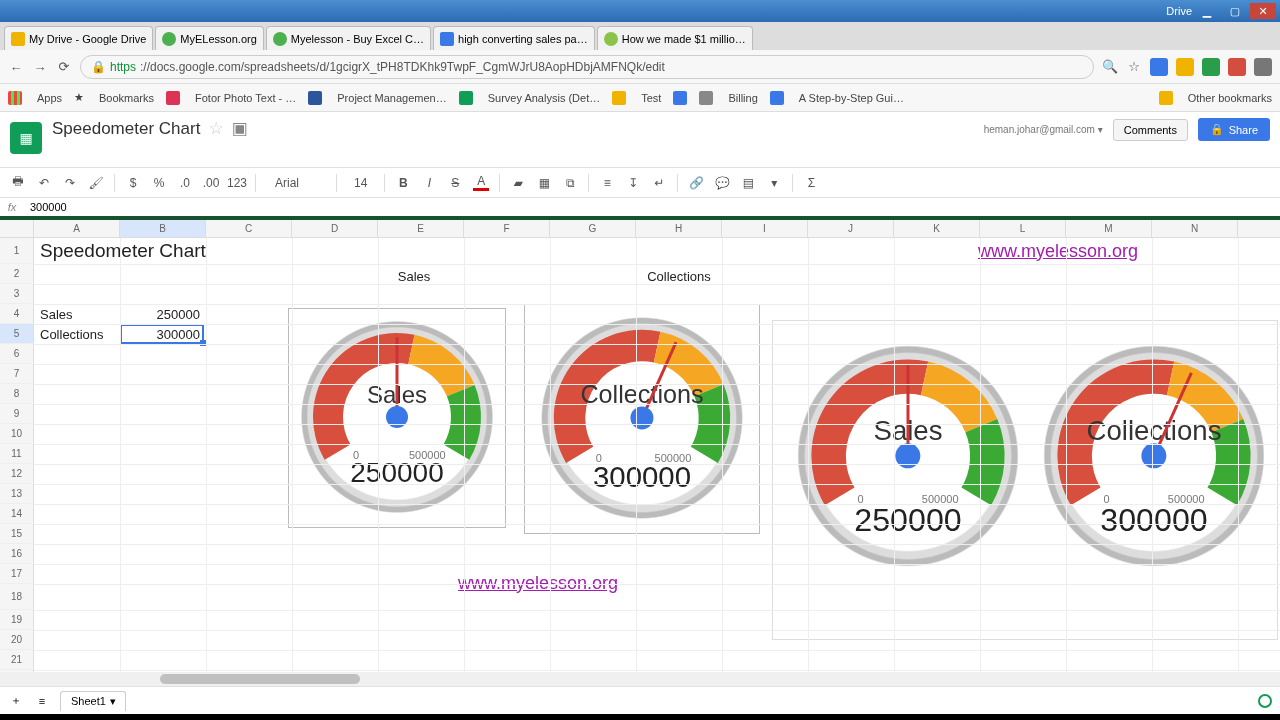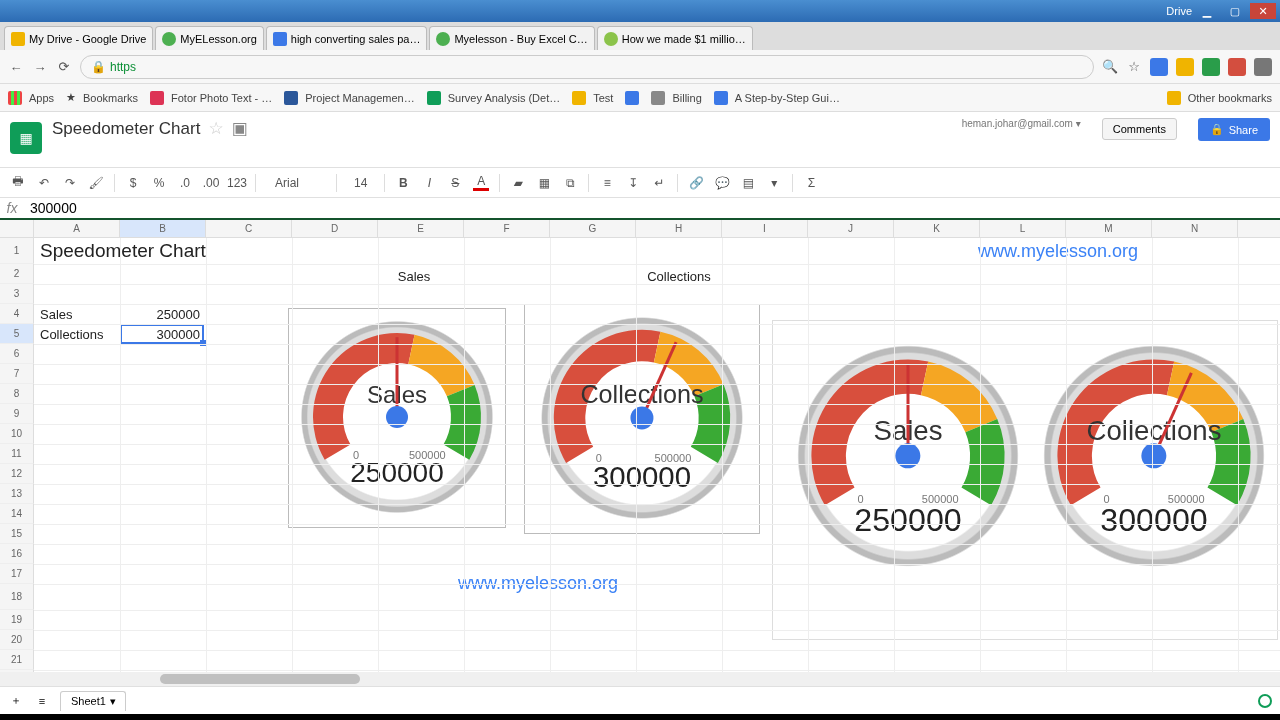--- a/index.html
+++ b/index.html
@@ -13,43 +13,43 @@
   .tab { height:24px; background:#f2f2f2; border:1px solid #bbb; border-bottom:none; border-radius:4px 4px 0 0; padding:3px 6px; margin-right:2px; font-size:11px; display:flex; align-items:center; gap:4px; max-width:180px; white-space:nowrap; overflow:hidden;}
   .tab .icon{width:14px;height:14px;flex:0 0 auto;}
   .tab.active{background:#fff;}
   .addr-bar { height: 34px; background:#f7f7f7; border-bottom:1px solid #ddd; display:flex; align-items:center; padding:0 8px; gap:8px; font-size:13px; color:#555;}
   .addr-bar .url{flex:1; border:1px solid #ccc; border-radius:14px; padding:4px 10px; font-size:12px; display:flex; align-items:center; gap:4px;}
   .addr-bar .url .lock{color:#0a8f35;font-weight:bold;}
   .addr-icons{display:flex;gap:8px;}
   .addr-icons .ai{width:18px;height:18px;border-radius:3px;}
   .ai.blue{background:#3b78e7;} .ai.gold{background:#f0b400;} .ai.green{background:#2a9d4a;} .ai.red{background:#d34e3f;} .ai.grey{background:#777;}
   .bookmarks-bar { height:28px; background:#f7f7f7; border-bottom:1px solid #ddd; display:flex; align-items:center; padding:0 8px; gap:12px; font-size:11px; color:#444;}
-  .bm{display:flex;align-items:center;gap:7px;}
+  .bm{display:flex;align-items:center;gap:15px;}
   .bm-ico{width:14px;height:14px;border-radius:2px;}
   .bm-other{margin-left:auto;}
 
   
   .gs-header{height:56px;border-bottom:1px solid #e0e0e0; display:flex; align-items:flex-start; padding:6px 10px; gap:10px;}
   .gs-logo{width:32px;height:32px;background:#0f9d58;display:flex;align-items:center;justify-content:center;color:#fff;font-size:14px;border-radius:4px;margin-top:4px;}
   .gs-title-area{display:flex;flex-direction:column;gap:2px;}
   .gs-title-row{display:flex;align-items:center;gap:8px;font-size:17px;color:#333;}
   .gs-star{color:#ccc;}
   .gs-folder{color:#888;}
   .gs-menu{display:flex;gap:14px;font-size:12px;color:#555;}
-  .gs-right{margin-left:auto;display:flex;align-items:flex-start;gap:21px;}
+  .gs-right{margin-left:auto;display:flex;align-items:center;gap:10px;}
   .gs-email{font-size:10px;color:#777;}
   .gs-comments{border:1px solid #ccc;border-radius:3px;padding:4px 10px;font-size:11px;background:#f5f5f5;}
   .gs-share{background:#3b78e7;color:#fff;border-radius:3px;padding:5px 12px;font-size:11px;display:flex;gap:5px;align-items:center;}
   
   .gs-toolbar{height:30px;border-bottom:1px solid #e0e0e0; display:flex; align-items:center; padding:0 10px; gap:10px; font-size:12px;color:#555;}
   .tb-sep{width:1px;height:18px;background:#ddd;}
   .tb-ico{width:16px;height:16px;display:inline-flex;align-items:center;justify-content:center;}
   .tb-font{border:1px solid transparent;padding:2px 8px;min-width:60px;}
   .tb-size{border:1px solid transparent;padding:2px 6px;}
-  .formula-bar{height:22px;border-bottom:2px solid #14532d;display:flex;align-items:center;font-size:14px;}
+  .formula-bar{height:22px;border-bottom:4px solid #14532d;display:flex;align-items:center;font-size:11px;}
   .fx{width:24px;text-align:center;color:#888;font-style:italic;}
   .formula-val{padding:0 6px;}
 
   
   .grid-area{position:relative; height:452px; overflow:hidden; background:#fff;}
   .col-headers{display:flex;height:18px;background:#f5f5f5;border-bottom:1px solid #ddd;font-size:10px;color:#666;}
   .corner{width:34px;border-right:1px solid #ddd;}
   .ch{border-right:1px solid #ddd;text-align:center;line-height:18px;}
   .ch.A{width:86px;} .ch.B{width:86px;} .ch.C,.ch.D,.ch.E,.ch.F,.ch.G,.ch.H,.ch.I,.ch.J,.ch.K,.ch.L,.ch.M,.ch.N{width:86px;}
   .ch.sel{background:#d8e6fb;}
@@ -59,21 +59,21 @@
   .rh.tall{height:26px;line-height:26px;}
   .rh.sel{background:#d8e6fb;}
   .cells{position:relative;flex:1;}
   .hgrid-line{position:absolute;left:0;right:0;border-top:1px solid #eee;}
   .vgrid-line{position:absolute;top:0;bottom:0;border-left:1px solid #eee;}
   .cell{position:absolute;font-size:13px;color:#222;display:flex;align-items:center;padding:0 4px;}
   .cell.r{justify-content:flex-end;}
   .cell.big{font-size:19px;}
   .active-cell{position:absolute;border:2px solid #3b78e7;}
   .active-cell::after{content:"";position:absolute;width:6px;height:6px;background:#3b78e7;right:-4px;bottom:-4px;}
-  .link{color:#3b82f6;}
+  .link{color:#a21caf;text-decoration:underline;}
 
   
   .chart-box{position:absolute;border:1px solid #bbb;background:#fff;}
   .gauge{position:relative;border-radius:50%;background:radial-gradient(circle,#fff 0 58%,#ddd 59% 63%,#bbb 64% 67%,#fff 68% 100%);}
   .gauge svg{position:absolute;inset:0;}
   .g-label{position:absolute;width:100%;text-align:center;font-size:22px;color:#333;}
   .g-value{position:absolute;width:100%;text-align:center;font-size:26px;color:#222;}
   .g-min,.g-max{position:absolute;font-size:11px;color:#777;}
   .hub{position:absolute;width:22px;height:22px;background:#3b78e7;border-radius:50%;left:50%;top:50%;transform:translate(-50%,-50%);}
   .needle{position:absolute;width:3px;background:#c33;left:50%;top:50%;transform-origin:0 100%;}
@@ -100,40 +100,41 @@
 <div class="tabs-bar">
   <div class="tab">
       <span class="icon" style="background:#f0b400;border-radius:2px"></span>
       <span>My Drive - Google Drive</span>
     </div>
   <div class="tab">
       <span class="icon" style="background:#4caf50;border-radius:50%"></span>
       <span>MyELesson.org</span>
     </div>
   <div class="tab">
+      <span class="icon" style="background:#4caf50;border-radius:50%"></span>
+      <span>Myelesson - Buy Excel C…</span>
+    </div>
+  <div class="tab">
       <span class="icon" style="background:#3b78e7;border-radius:2px"></span>
       <span>high converting sales pa…</span>
-    </div>
-  <div class="tab">
-      <span class="icon" style="background:#4caf50;border-radius:50%"></span>
-      <span>Myelesson - Buy Excel C…</span>
     </div>
   <div class="tab">
       <span class="icon" style="background:#8bc34a;border-radius:50%"></span>
       <span>How we made $1 millio…</span>
     </div>
 </div>
 
 <div class="addr-bar">
   <span class="tb-ico">←</span>
   <span class="tb-ico">→</span>
   <span class="tb-ico">⟳</span>
   <div class="url">
     <span class="lock">🔒</span>
     <span style="color:#0a8f35">https</span>
+    <span>://docs.google.com/spreadsheets/d/1gcigrX_tPH8TDKhk9TwpF_CgmWJrU8AopHDbjAMFNQk/edit</span>
   </div>
   <span class="tb-ico">🔍</span>
   <span class="tb-ico">☆</span>
   <div class="addr-icons">
     <div class="ai blue"></div>
     <div class="ai gold"></div>
     <div class="ai green"></div>
     <div class="ai red"></div>
     <div class="ai grey"></div>
   </div>

